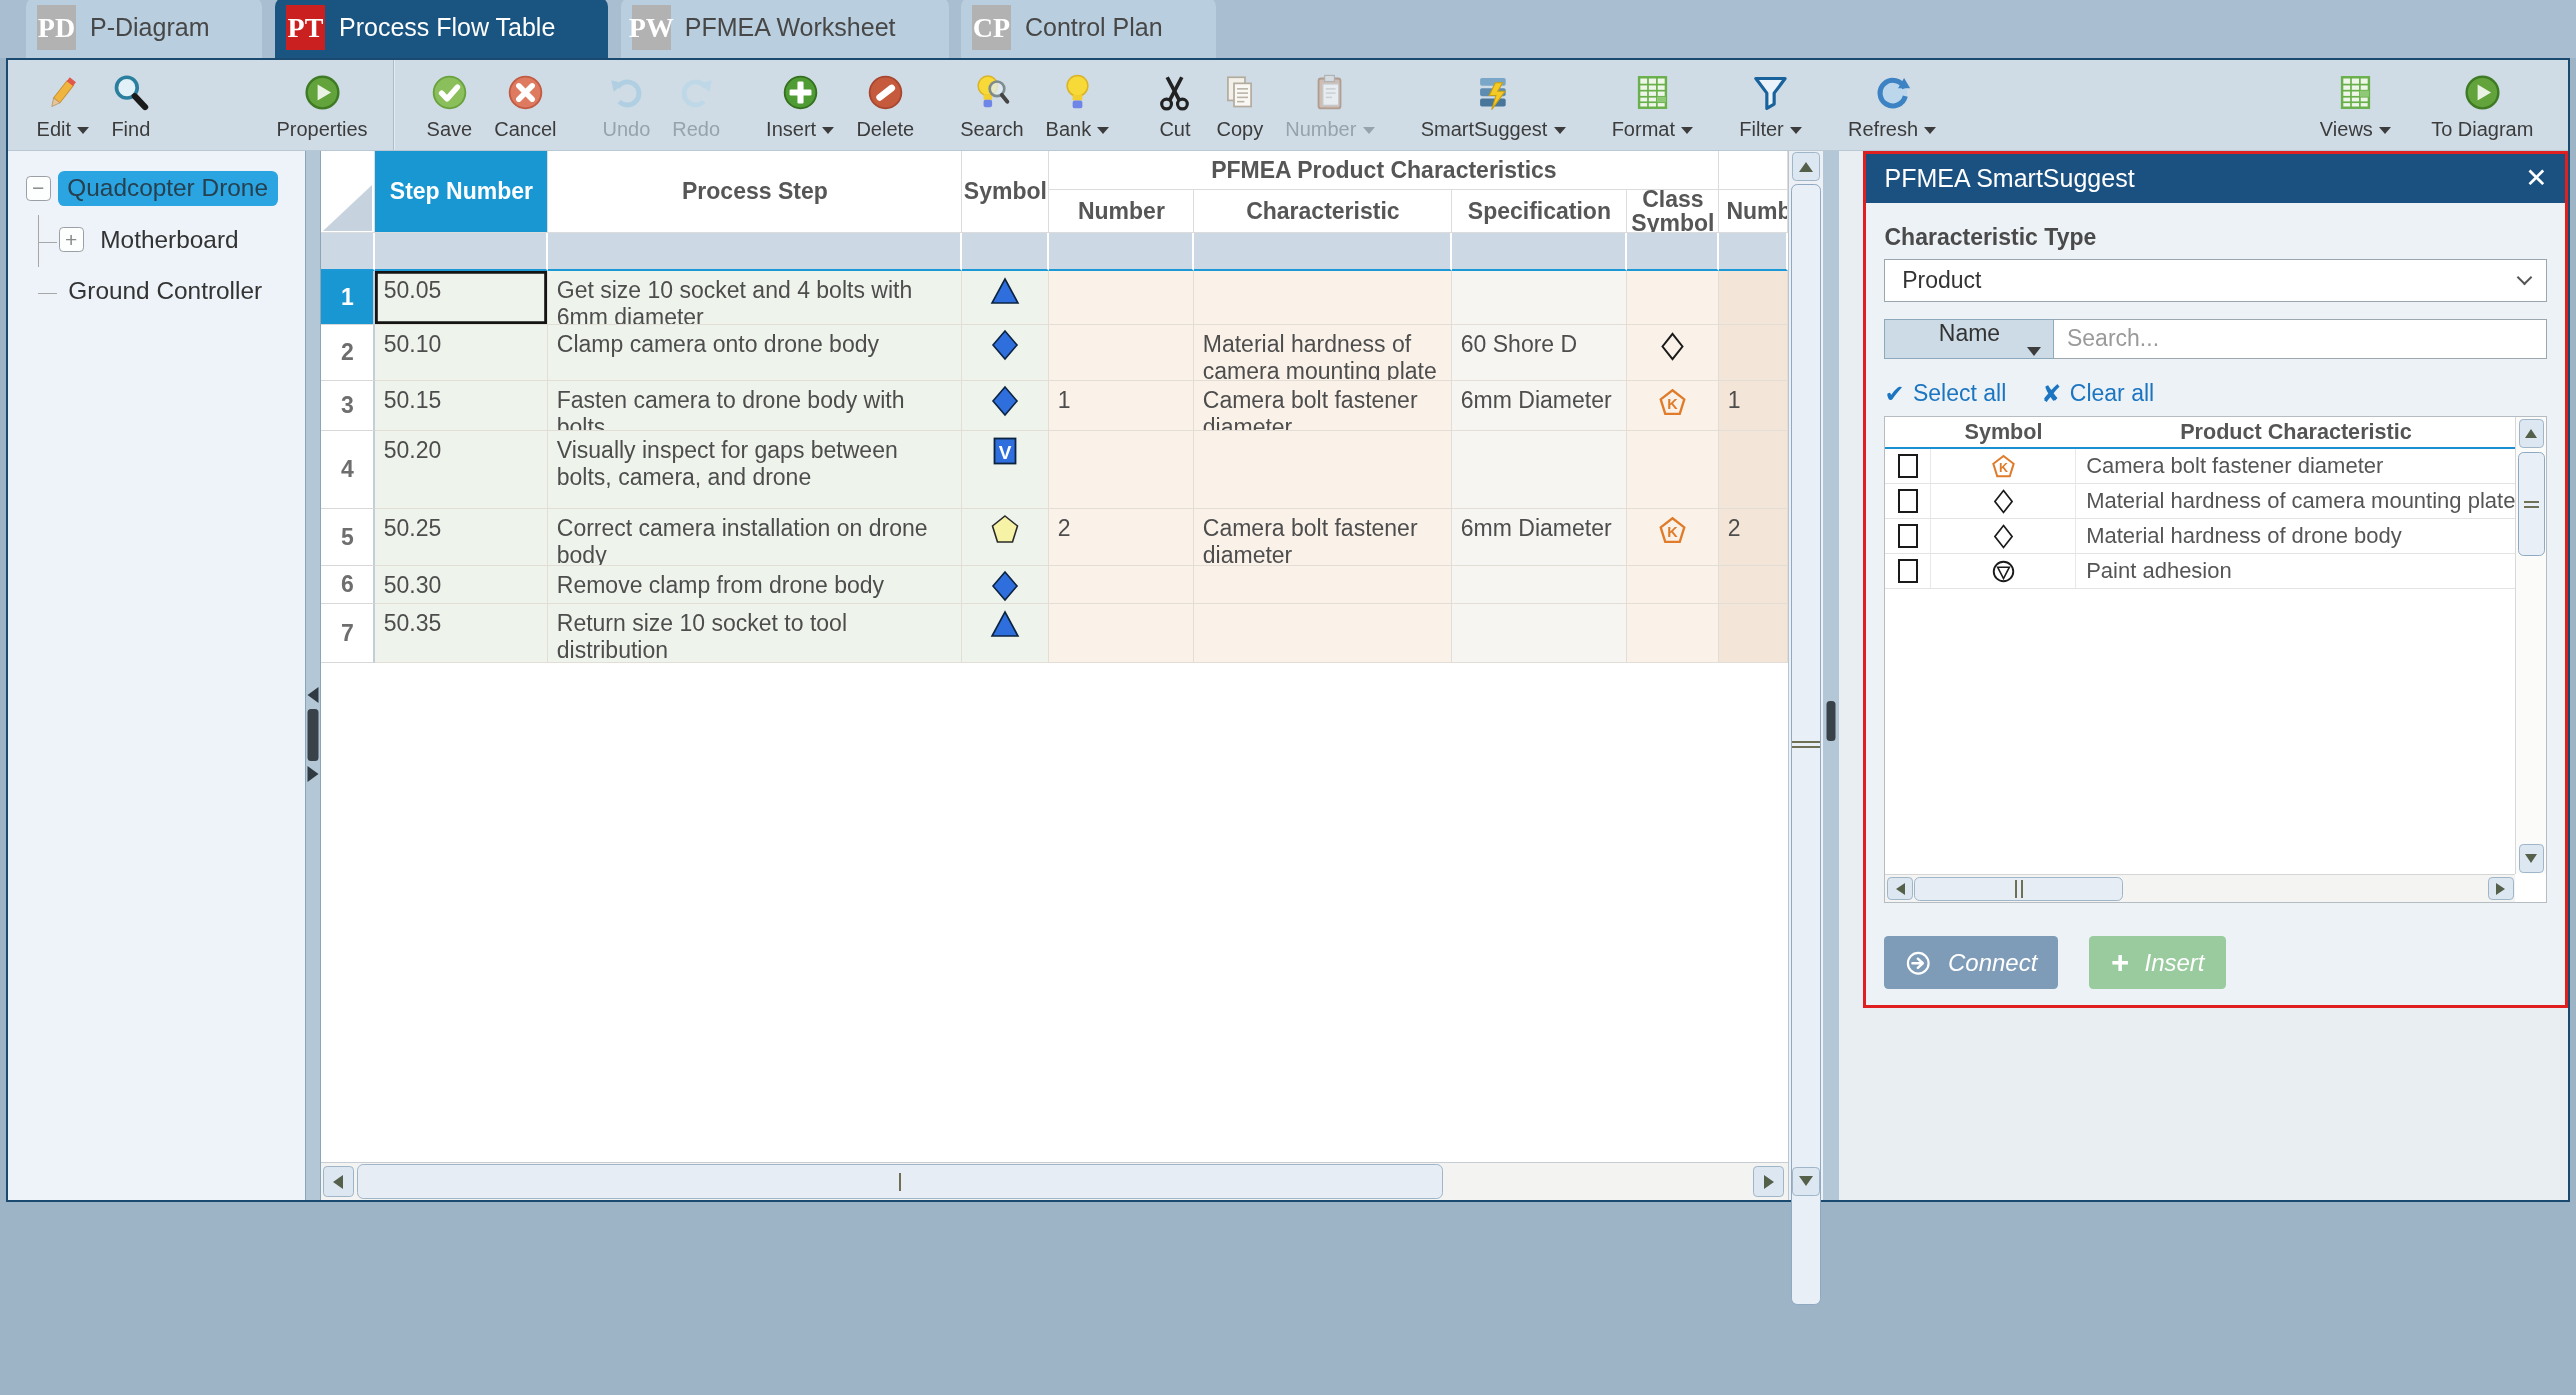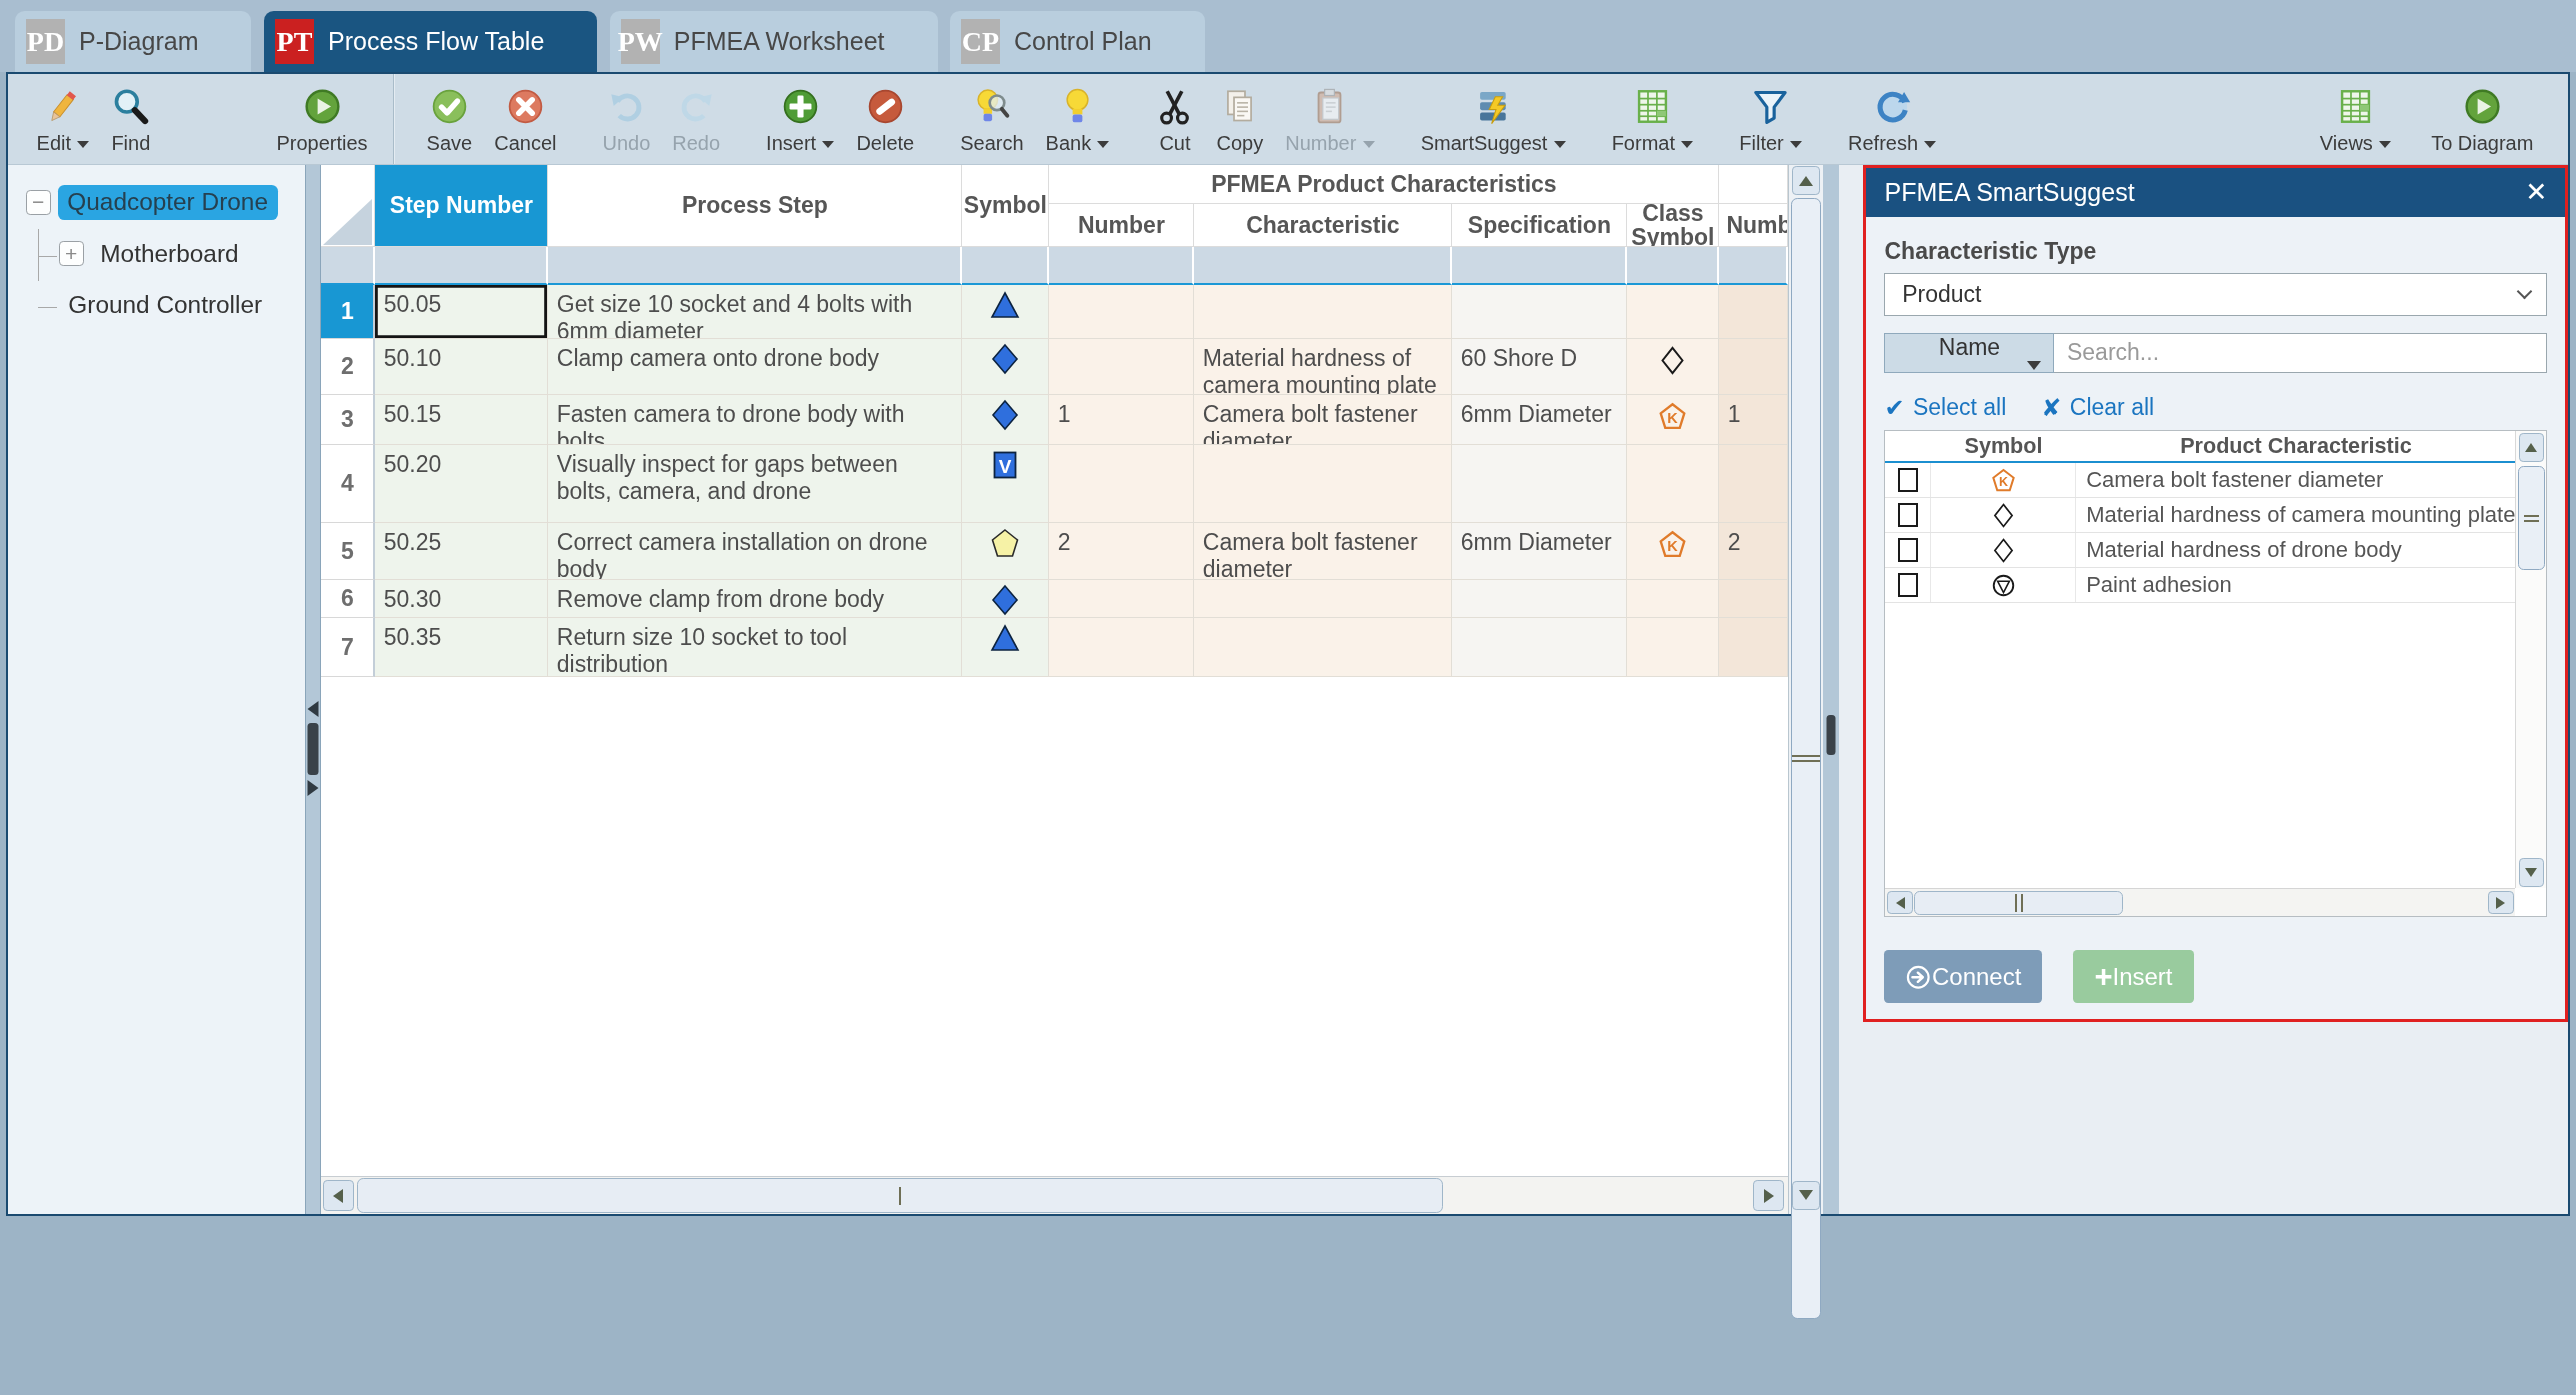--- a/index.html
+++ b/index.html
@@ -4,21 +4,21 @@
 <style>
   * { margin:0; padding:0; box-sizing:border-box; }
   html,body { width:2576px; height:1396px; }
   body {
     font-family:"Liberation Sans","DejaVu Sans",sans-serif;
     background:#9db4c6; color:#333; overflow:hidden; font-size:23px;
   }
   .glyph { font-family:"DejaVu Sans",sans-serif; }
 
   
-  .tabbar { height:72px; background:#a9bed0; display:flex; align-items:flex-end; padding-left:15px; gap:12.5px; }
+  .tabbar { height:58px; background:#a9bed0; display:flex; align-items:flex-end; padding-left:26px; gap:12.5px; }
   .tab { height:61px; display:flex; align-items:center; gap:14px; padding:0 53px 0 11px;
          background:#b9cede; border-radius:9.7px 9.7px 0 0; cursor:default; }
   .tab .abbr { width:39px; height:45px; display:flex; align-items:center; justify-content:center;
                background:#b2b2b2; color:#fff; font-family:"Liberation Serif","DejaVu Serif",serif;
                font-weight:bold; font-size:28px; }
   .tab .tlabel { font-size:25px; color:#474747; white-space:nowrap; }
   .tab.active { background:#1a5581; }
   .tab.active .abbr { background:#cb2020; }
   .tab.active .tlabel { color:#fff; }
 
@@ -145,21 +145,21 @@
   .lv-btn.up { top:1.4px; } .lv-btn.down { bottom:1.4px; }
   .lv-thumb { position:absolute; left:1.4px; right:1.4px; top:35px; height:104px; background:#e9eff6; border:1.4px solid #8fa9c2; border-radius:5.6px;
               display:flex; flex-direction:column; align-items:center; justify-content:center; gap:2.8px; }
   .lv-thumb .grip-h { width:15.3px; }
   .l-hscroll { position:absolute; left:0; right:31px; bottom:0; height:28px; background:#f4f4f2; border-top:1.4px solid #d5d5d5; }
   .lh-btn { position:absolute; top:2.1px; bottom:2.1px; width:26.5px; background:#dde7f1; border:1.4px solid #9fb6c9; border-radius:4.2px; display:flex; align-items:center; justify-content:center; }
   .lh-btn.left { left:1.4px; } .lh-btn.right { right:1.4px; }
   .lh-thumb { position:absolute; left:29px; top:1.4px; bottom:1.4px; width:209px; background:#e7edf4; border:1.4px solid #9fb6c9; border-radius:5.6px;
               display:flex; align-items:center; justify-content:center; }
   .ss-buttons { margin-top:33px; display:flex; gap:31px; }
-  .btn { height:53px; border-radius:4.2px; display:flex; align-items:center; gap:0; color:#fff; font-size:24px; padding:0 21px; }
+  .btn { height:53px; border-radius:4.2px; display:flex; align-items:center; gap:16px; color:#fff; font-size:24px; padding:0 21px;font-style:italic; }
   .btn-connect { background:#7e9cb8; }
   .btn-insert { background:#99cb9e; }
   .btn svg { width:26.5px; height:26.5px; }
   .plus { font-size:31px; font-weight:bold; line-height:0; }
 
   .smallarr-l { width:0;height:0;border-top:6.3px solid transparent;border-bottom:6.3px solid transparent;border-right:9px solid #55604b; }
   .smallarr-r { width:0;height:0;border-top:6.3px solid transparent;border-bottom:6.3px solid transparent;border-left:9px solid #55604b; }
   .smallarr-u { width:0;height:0;border-left:6.3px solid transparent;border-right:6.3px solid transparent;border-bottom:9px solid #55604b; }
   .smallarr-d { width:0;height:0;border-left:6.3px solid transparent;border-right:6.3px solid transparent;border-top:9px solid #55604b; }
 </style>

